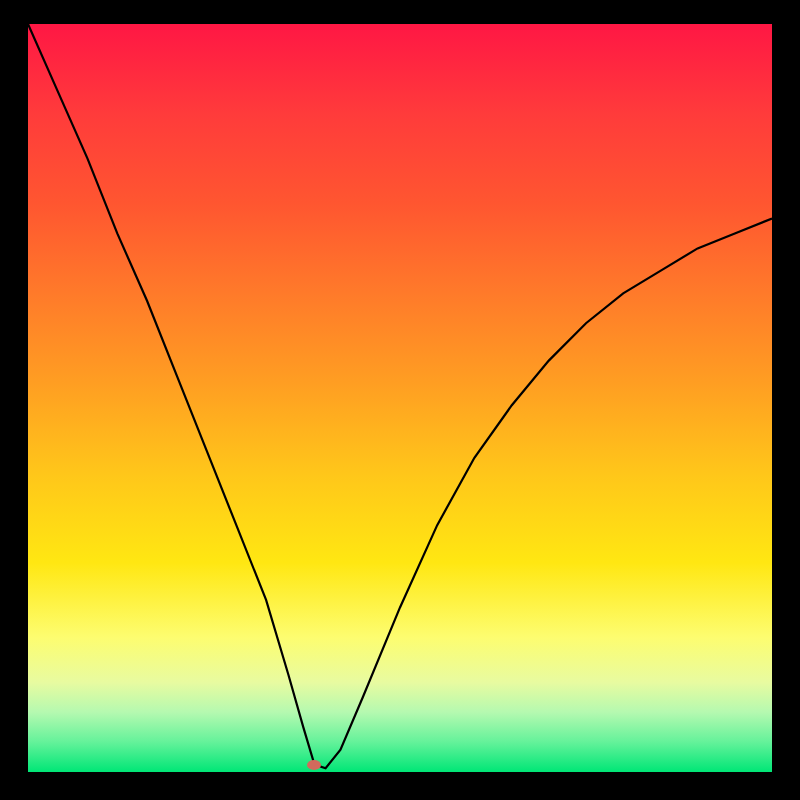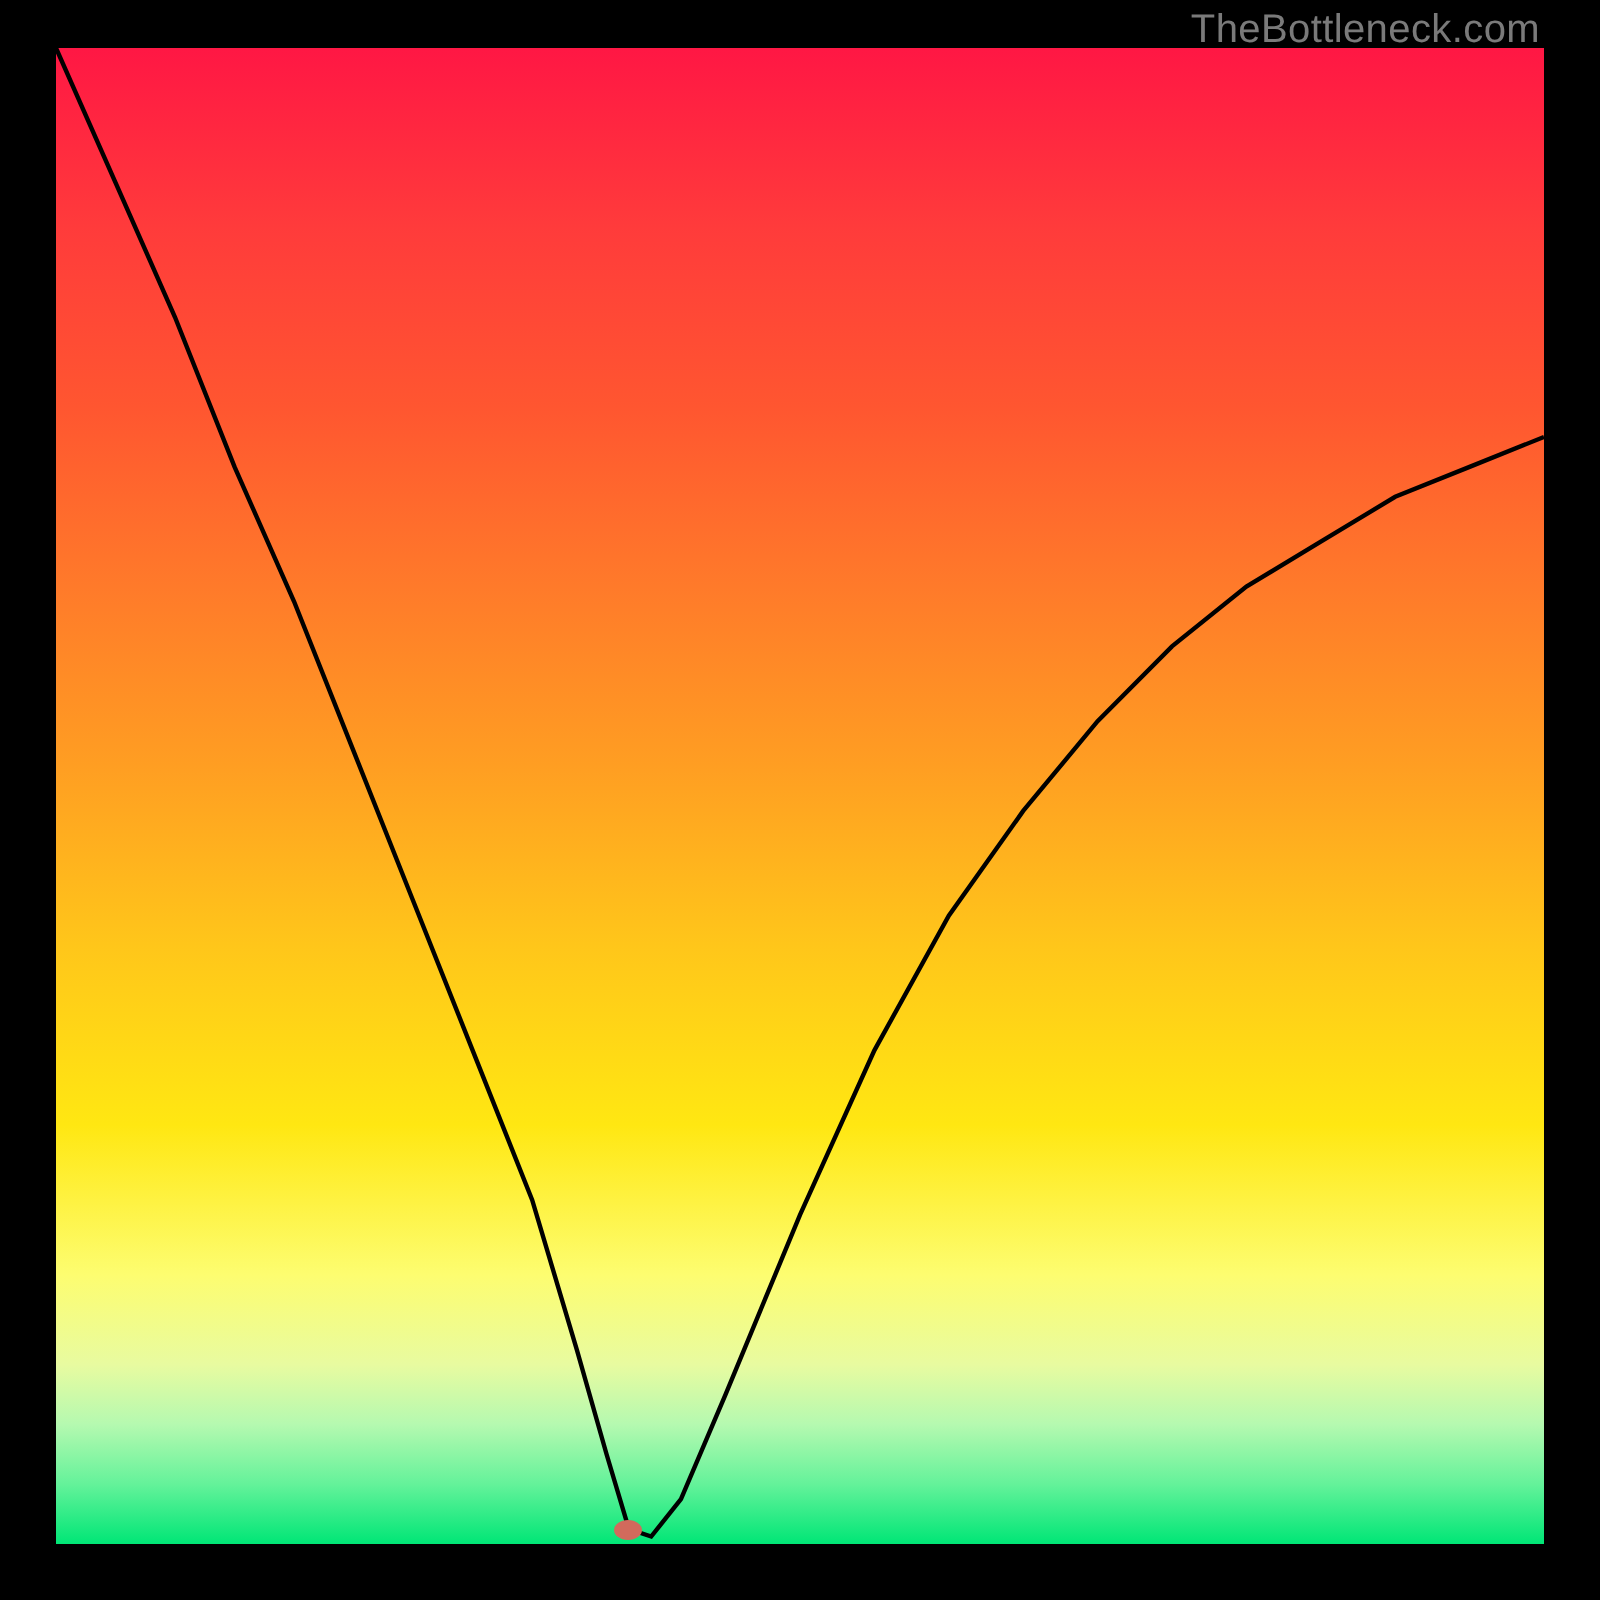--- a/index.html
+++ b/index.html
@@ -58,14 +58,13 @@
 </head>
 <body>
 
 <div class="frame">
   <div class="plot-area">
     <svg class="curve" viewBox="0 0 744 748" preserveAspectRatio="none">
       <path id="curve-path" d="M0.00 0.00 L29.76 67.32 L59.52 134.64 L89.28 209.44 L119.04 276.76 L148.80 351.56 L178.56 426.36 L208.32 501.16 L238.08 575.96 L260.40 650.76 L275.28 703.12 L286.44 740.52 L297.60 744.26 L312.48 725.56 L334.80 673.20 L372.00 583.44 L409.20 501.16 L446.40 433.84 L483.60 381.48 L520.80 336.60 L558.00 299.20 L595.20 269.28 L632.40 246.84 L669.60 224.40 L706.80 209.44 L744.00 194.48" fill="none" stroke="#000" stroke-width="2.2"></path>
     </svg>
     <div id="marker" class="marker" style="left: 286.44px; top: 740.52px;"></div>
   </div>
-  <div class="attribution">TheBottleneck.com</div>
 </div>
 
 </body></html>

